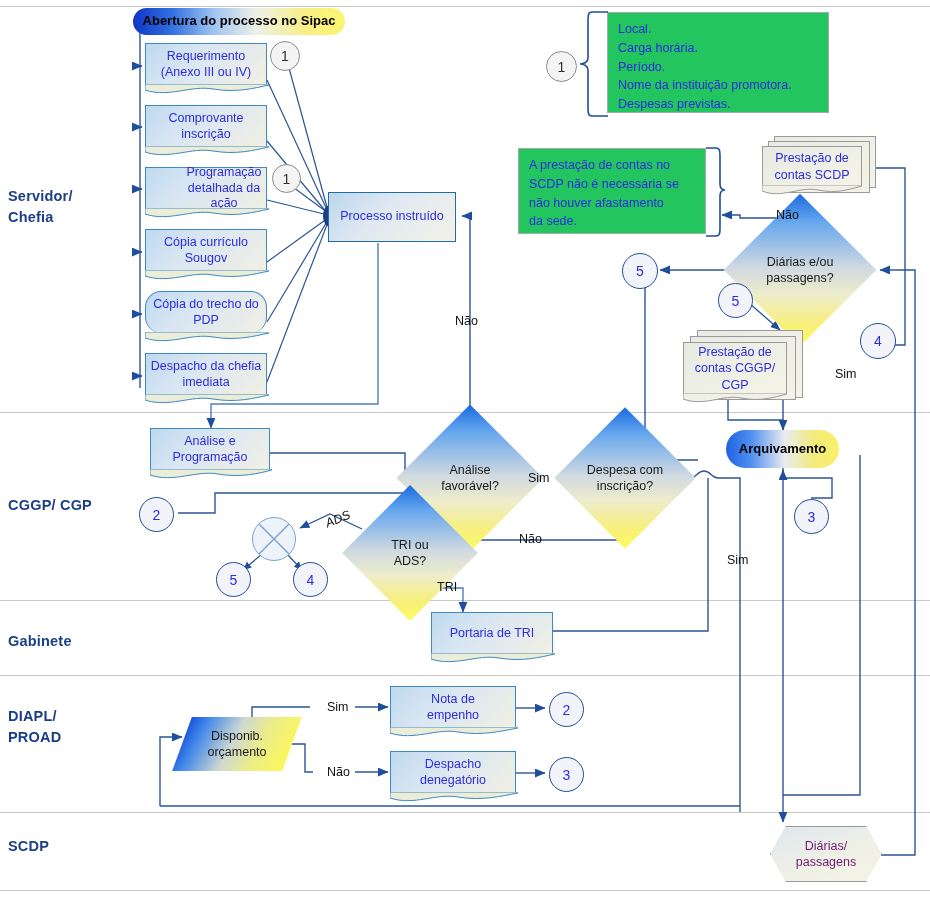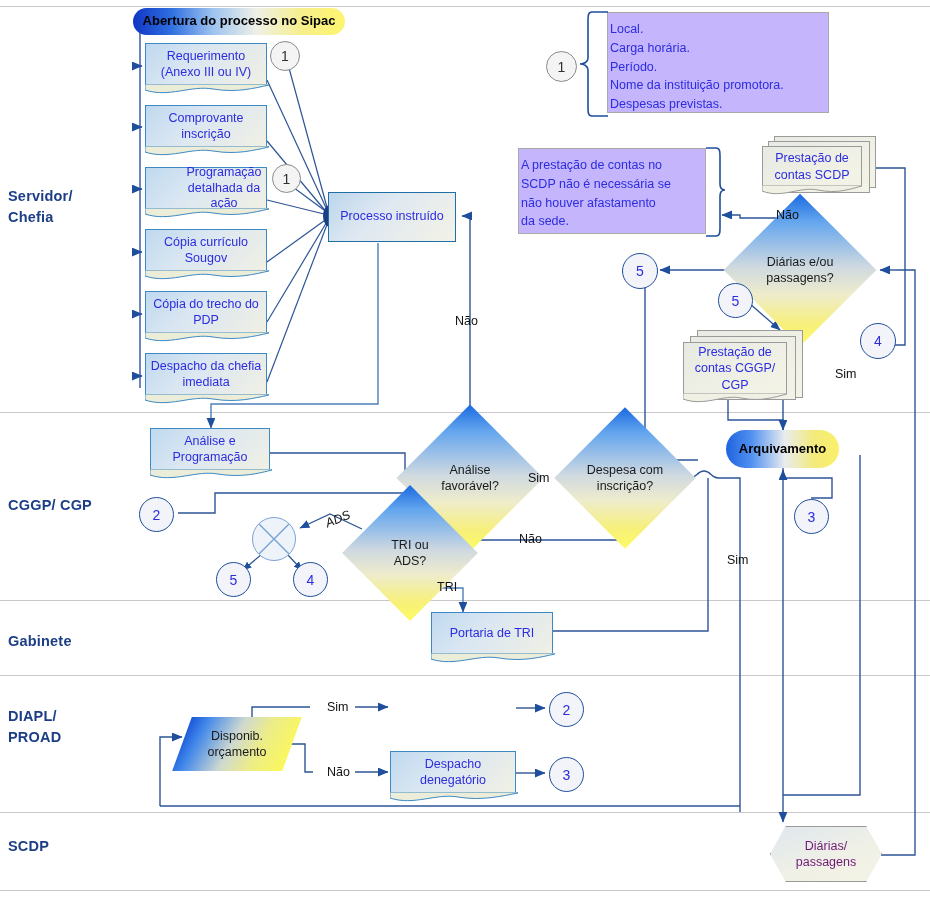--- a/index.html
+++ b/index.html
@@ -49,22 +49,22 @@
 
   
   .hexwrap{position:absolute;}
   .hexshape{position:absolute;inset:0;background:linear-gradient(160deg,#dfe7ee 0%,#eff0e6 55%,#f4f3e5 100%);
         border:1px solid #9a9a9a;
         clip-path:polygon(14% 0,86% 0,100% 50%,86% 100%,14% 100%,0 50%);}
   .hextext{position:absolute;inset:0;display:flex;align-items:center;justify-content:center;text-align:center;
         color:#701a75;font-size:12.5px;line-height:1.3;z-index:2;}
 
   
-  .note{position:absolute;box-sizing:border-box;border:1px solid #a9a9a9;background:#c4b5fd;
-        color:#2c2ce0;font-size:12.5px;line-height:1.5;padding:7px 2px;}
+  .note{position:absolute;box-sizing:border-box;border:1px solid #a9a9a9;background:#22c55e;
+        color:#2c2ce0;font-size:12.5px;line-height:1.5;padding:7px 10px;}
   .note .nline{white-space:nowrap;}
 
   
   .conn{position:absolute;border:1.4px solid #1f4e9c;border-radius:50%;
         background:#f2f4f9;display:flex;align-items:center;justify-content:center;
         color:#2c2ce0;font-size:14px;}
   .conn.gray{border-color:#8a8a8a;color:#303030;background:#f4f4f4;}
 
   
   .stack{position:absolute;}
@@ -268,21 +268,21 @@
   <div class="node doc" style="left:145px;top:229px;width:122px;height:42px;">
     <div>
       <div>Cópia currículo</div>
       <div>Sougov</div>
     </div>
     <svg class="wave" viewBox="0 0 124 12" preserveAspectRatio="none">
       <path d="M0,0 L0,6 C24,14 46,1 68,5 C92,9 110,4 124,1 L124,0 Z" fill="#ecedd9" stroke="#3d89c4" stroke-width="1"></path>
     </svg>
   </div>
 
-  <div class="node doc" style="left:145px;top:291px;width:122px;height:42px;">
+  <div class="node doc" style="left:145px;top:291px;width:122px;height:42px;border-radius:16px;">
     <div>
       <div>Cópia do trecho do</div>
       <div>PDP</div>
     </div>
     <svg class="wave" viewBox="0 0 124 12" preserveAspectRatio="none">
       <path d="M0,0 L0,6 C24,14 46,1 68,5 C92,9 110,4 124,1 L124,0 Z" fill="#ecedd9" stroke="#3d89c4" stroke-width="1"></path>
     </svg>
   </div>
 
   <div class="node doc" style="left:145px;top:353px;width:122px;height:42px;">
@@ -349,20 +349,29 @@
 
   <div class="node pill" style="left:726px;top:430px;width:113px;height:38px;">Arquivamento</div>
 
   <div class="node doc" style="left:431px;top:612px;width:122px;height:42px;">
     <div>Portaria de TRI</div>
     <svg class="wave" viewBox="0 0 124 12" preserveAspectRatio="none">
       <path d="M0,0 L0,6 C24,14 46,1 68,5 C92,9 110,4 124,1 L124,0 Z" fill="#ecedd9" stroke="#3d89c4" stroke-width="1"></path>
     </svg>
   </div>
 
+  <div class="node doc" style="left:390px;top:686px;width:126px;height:42px;">
+    <div>
+      <div>Nota de</div>
+      <div>empenho</div>
+    </div>
+    <svg class="wave" viewBox="0 0 128 12" preserveAspectRatio="none">
+      <path d="M0,0 L0,6 C24,14 46,1 68,5 C92,9 112,4 128,1 L128,0 Z" fill="#ecedd9" stroke="#3d89c4" stroke-width="1"></path>
+    </svg>
+  </div>
 
   <div class="node doc" style="left:390px;top:751px;width:126px;height:42px;">
     <div>
       <div>Despacho</div>
       <div>denegatório</div>
     </div>
     <svg class="wave" viewBox="0 0 128 12" preserveAspectRatio="none">
       <path d="M0,0 L0,6 C24,14 46,1 68,5 C92,9 112,4 128,1 L128,0 Z" fill="#ecedd9" stroke="#3d89c4" stroke-width="1"></path>
     </svg>
   </div>

